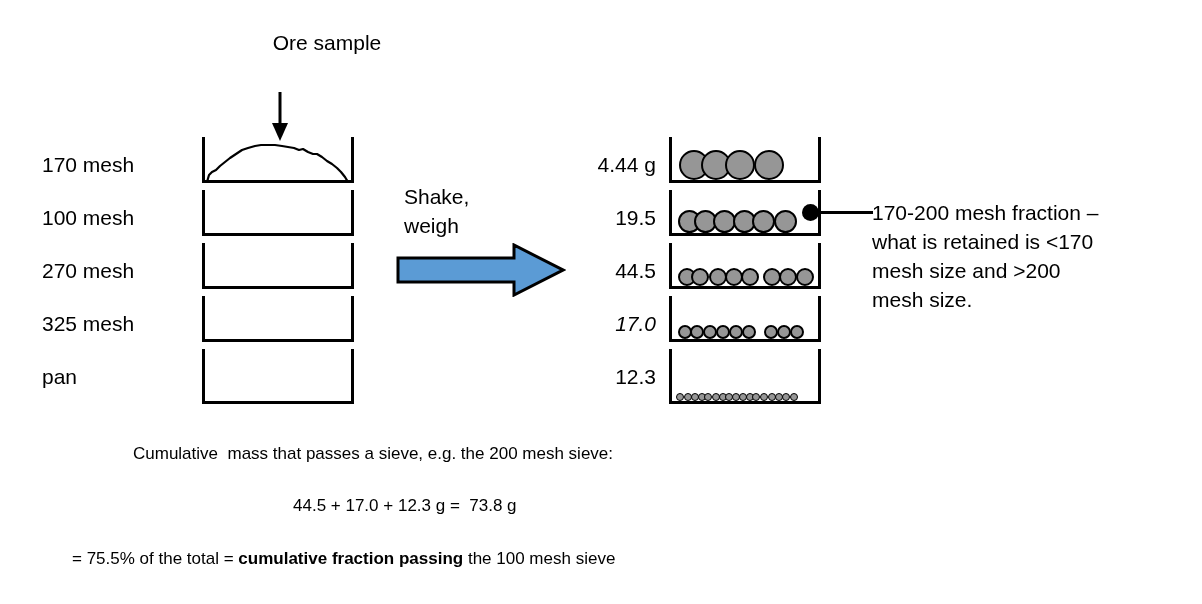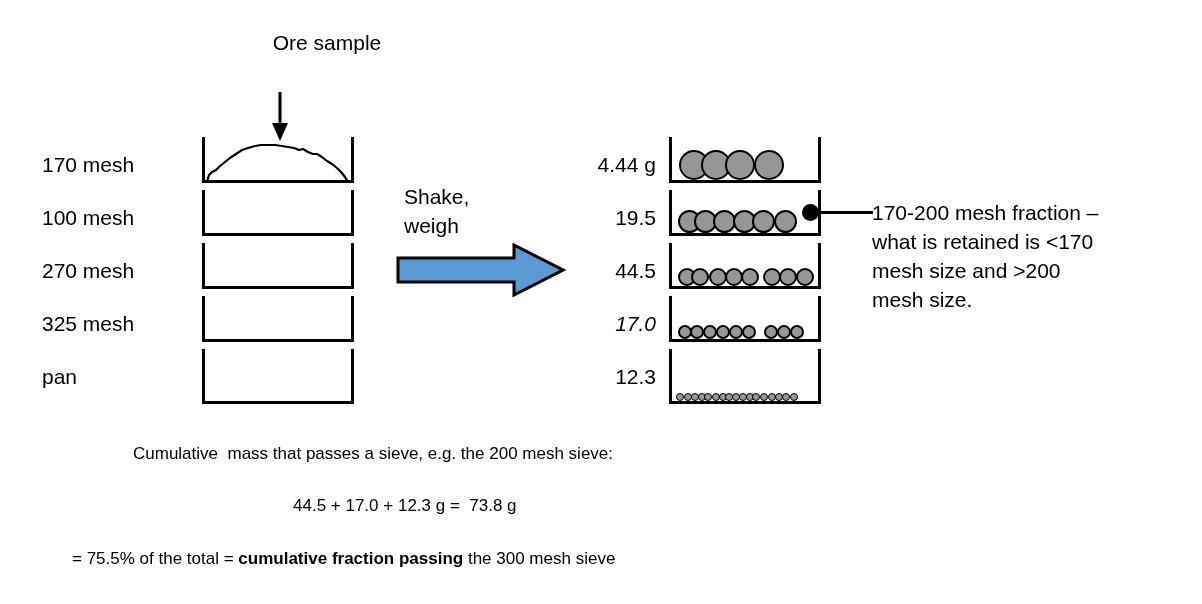--- a/index.html
+++ b/index.html
@@ -206,13 +206,13 @@
 
 <div class="abs" id="callout-dot" style="left:802px; top:204px;"></div>
 <div class="abs" id="callout-line" style="left:818px; top:211px; width:55px;"></div>
 <div class="abs" id="callout-text" style="left:872px; top:198px; width:330px;">170-200 mesh fraction –
 what is retained is &lt;170
 mesh size and  &gt;200
 mesh size.</div>
 
 <div class="eq" style="left:133px; top:440px;">Cumulative  mass that passes a sieve, e.g. the 200 mesh sieve:</div>
 <div class="eq" style="left:253px; top:492px;margin-left:40px;">44.5 + 17.0 + 12.3 g =  73.8 g</div>
-<div class="eq" style="left:72px; top:545px;"><span>= 75.5% of the total = </span><b>cumulative fraction passing</b><span> the 300 mesh sieve</span></div>
+<div class="eq" style="left:72px; top:545px;"><span>= 75.5% of the total = </span><b>cumulative fraction passing</b><span> the 100 mesh sieve</span></div>
 
 </body></html>

